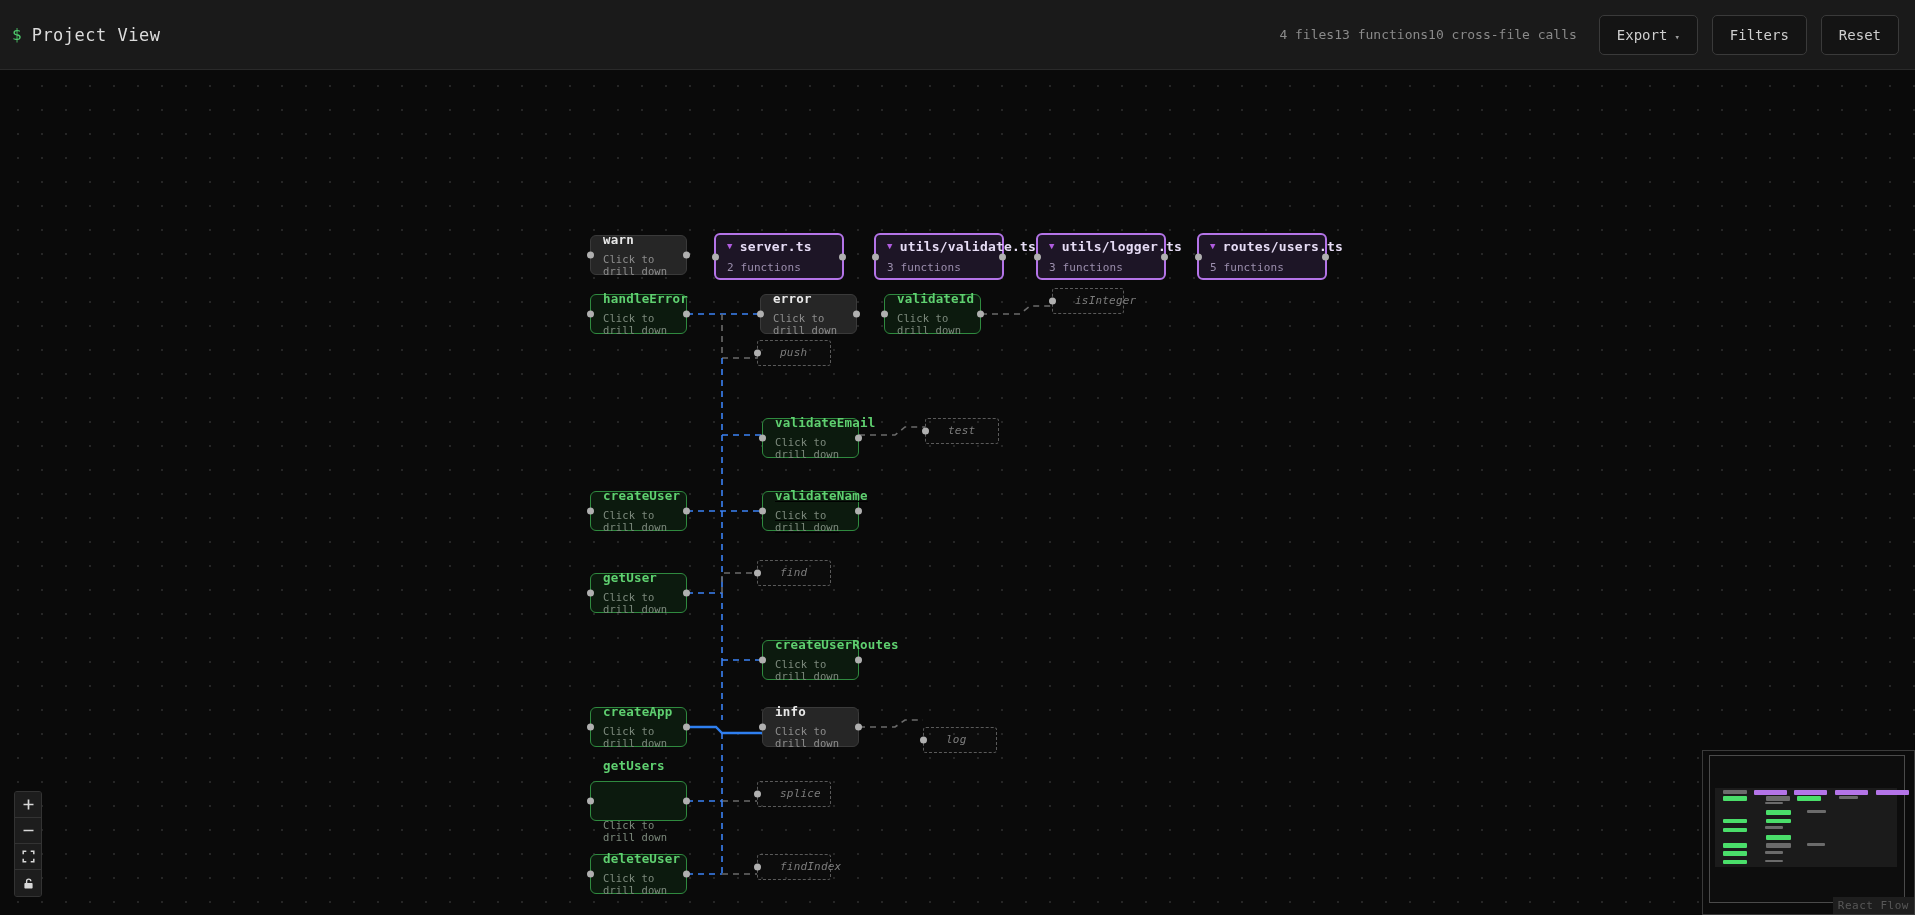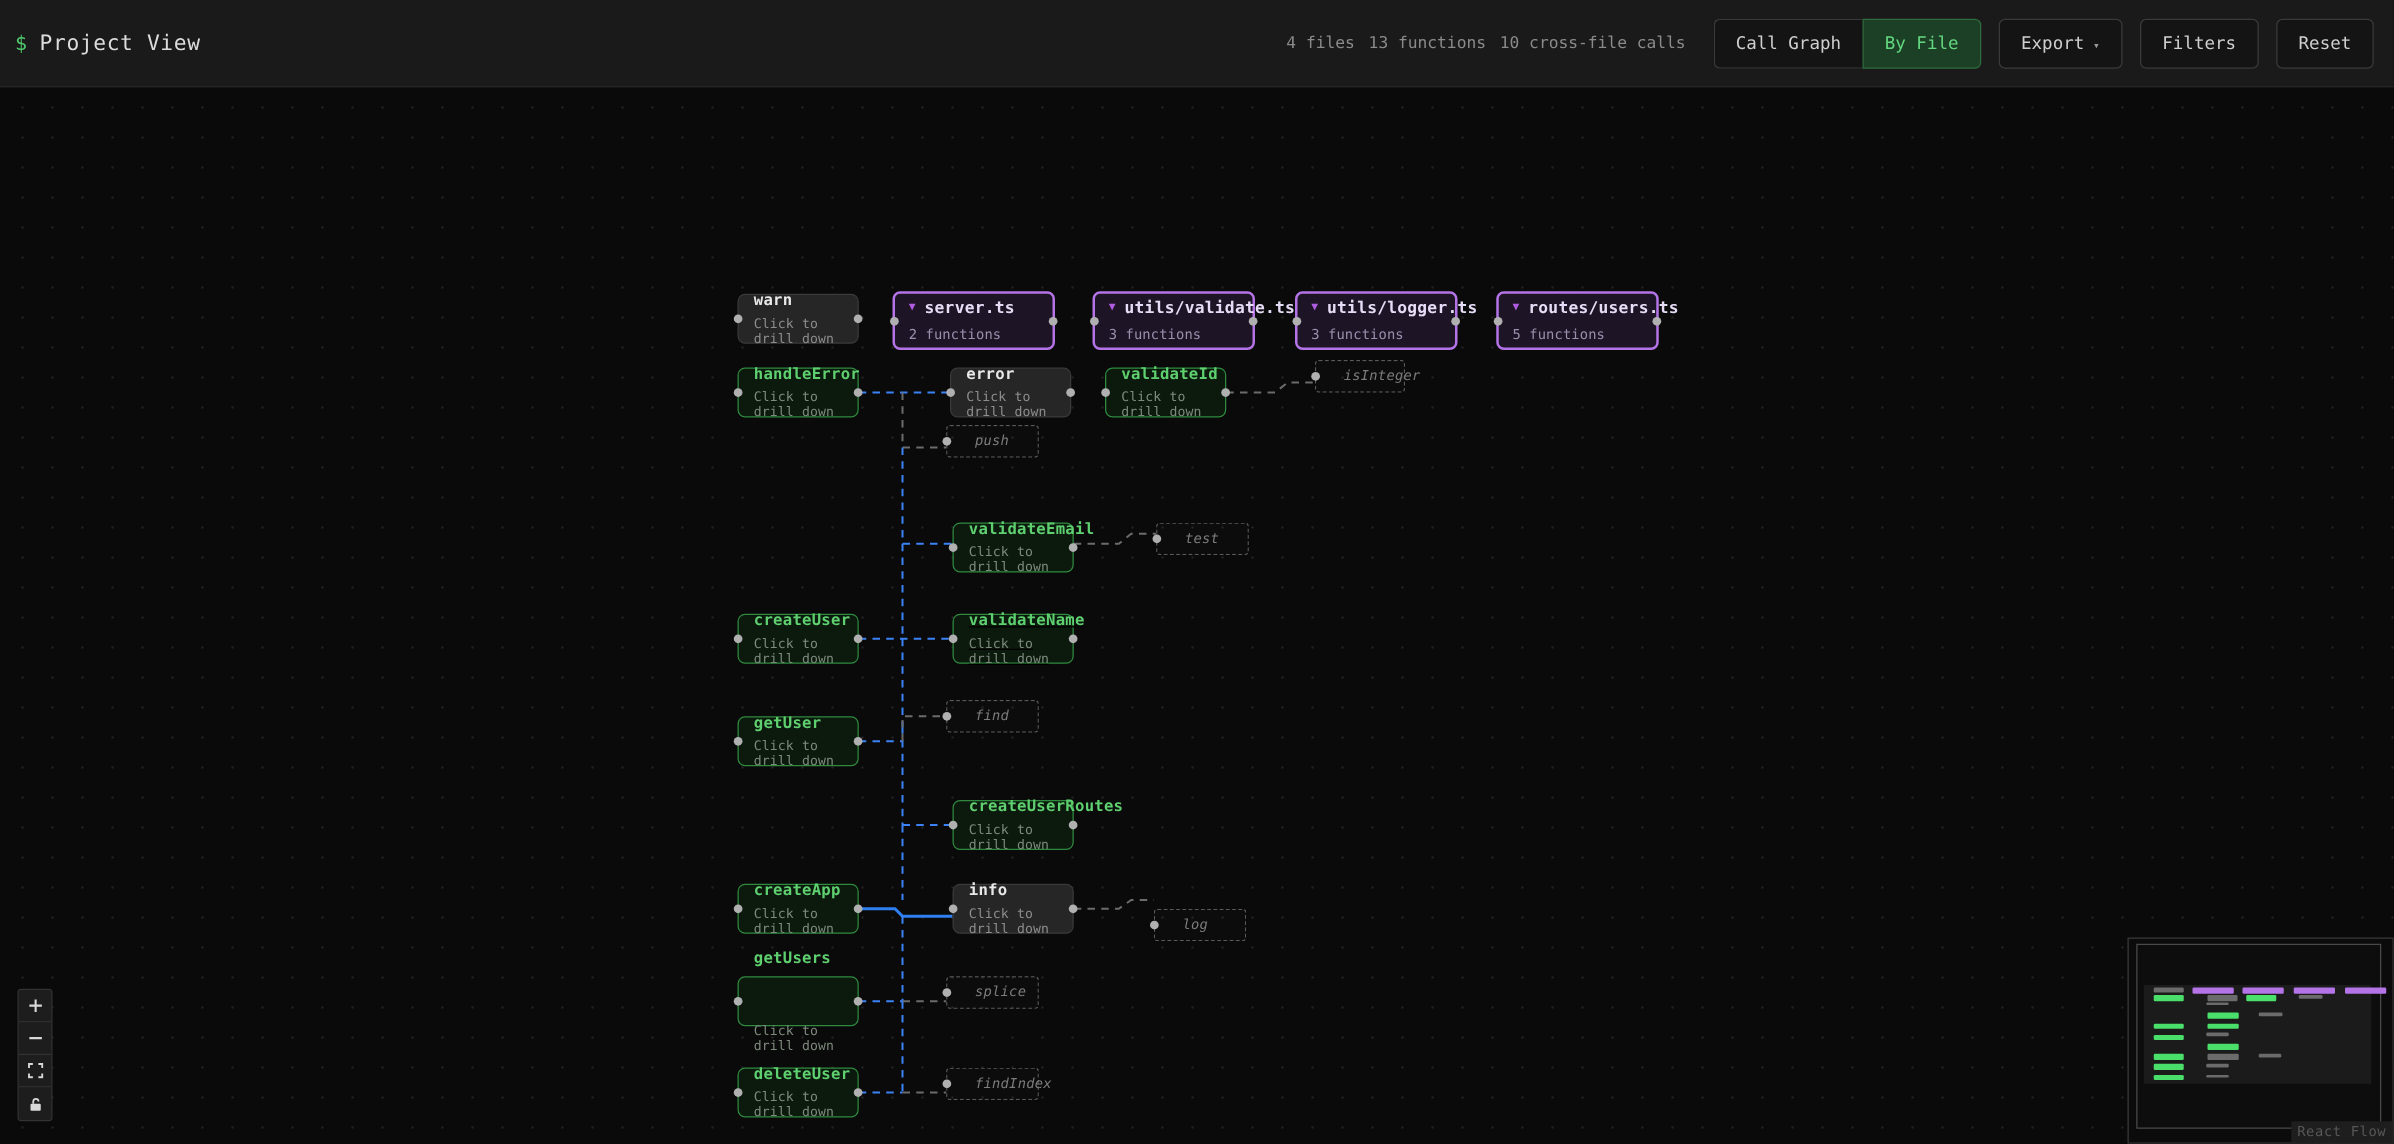--- a/index.html
+++ b/index.html
@@ -23,21 +23,21 @@
     margin-left: 12px;
   }
   #brand .dollar { color: #4ec96b; font-size: 16px; }
   #brand .title { color: #dcdcdc; font-size: 17px; letter-spacing: .5px; }
 
   #topbar-right {
     margin-left: auto; margin-right: 16px;
     display: flex; align-items: center; gap: 0px;
   }
   #stats {
-    color: #8a8a8a; font-size: 13px; display: flex; gap: 11px;
+    color: #8a8a8a; font-size: 13px; display: flex; gap: 0;
     margin-right: 22px; white-space: nowrap;
   }
   .btn {
     background: #141414; border: 1px solid #3a3a3a;
     color: #cfcfcf; font-family: inherit; font-size: 14px;
     padding: 11px 17px; border-radius: 5px; cursor: pointer;
     white-space: nowrap;
   }
   .seg-group { display: flex; margin-right: 14px; }
   .seg { border-radius: 0; border-right-width: 0; }
@@ -154,24 +154,20 @@
     <span class="title">Project View</span>
   </div>
 
   <div id="topbar-right">
     <div id="stats">
       <span>4 files</span>
       <span>13 functions</span>
       <span>10 cross-file calls</span>
     </div>
 
-    <div class="seg-group">
-      <button class="btn seg">Call Graph</button>
-      <button class="btn seg active">By File</button>
-    </div>
 
     <button class="btn">
       <span>Export</span><span class="caret">▾</span>
     </button>
     <button class="btn sp">Filters</button>
     <button class="btn sp">Reset</button>
   </div>
 </div>
 
 <div id="canvas">

